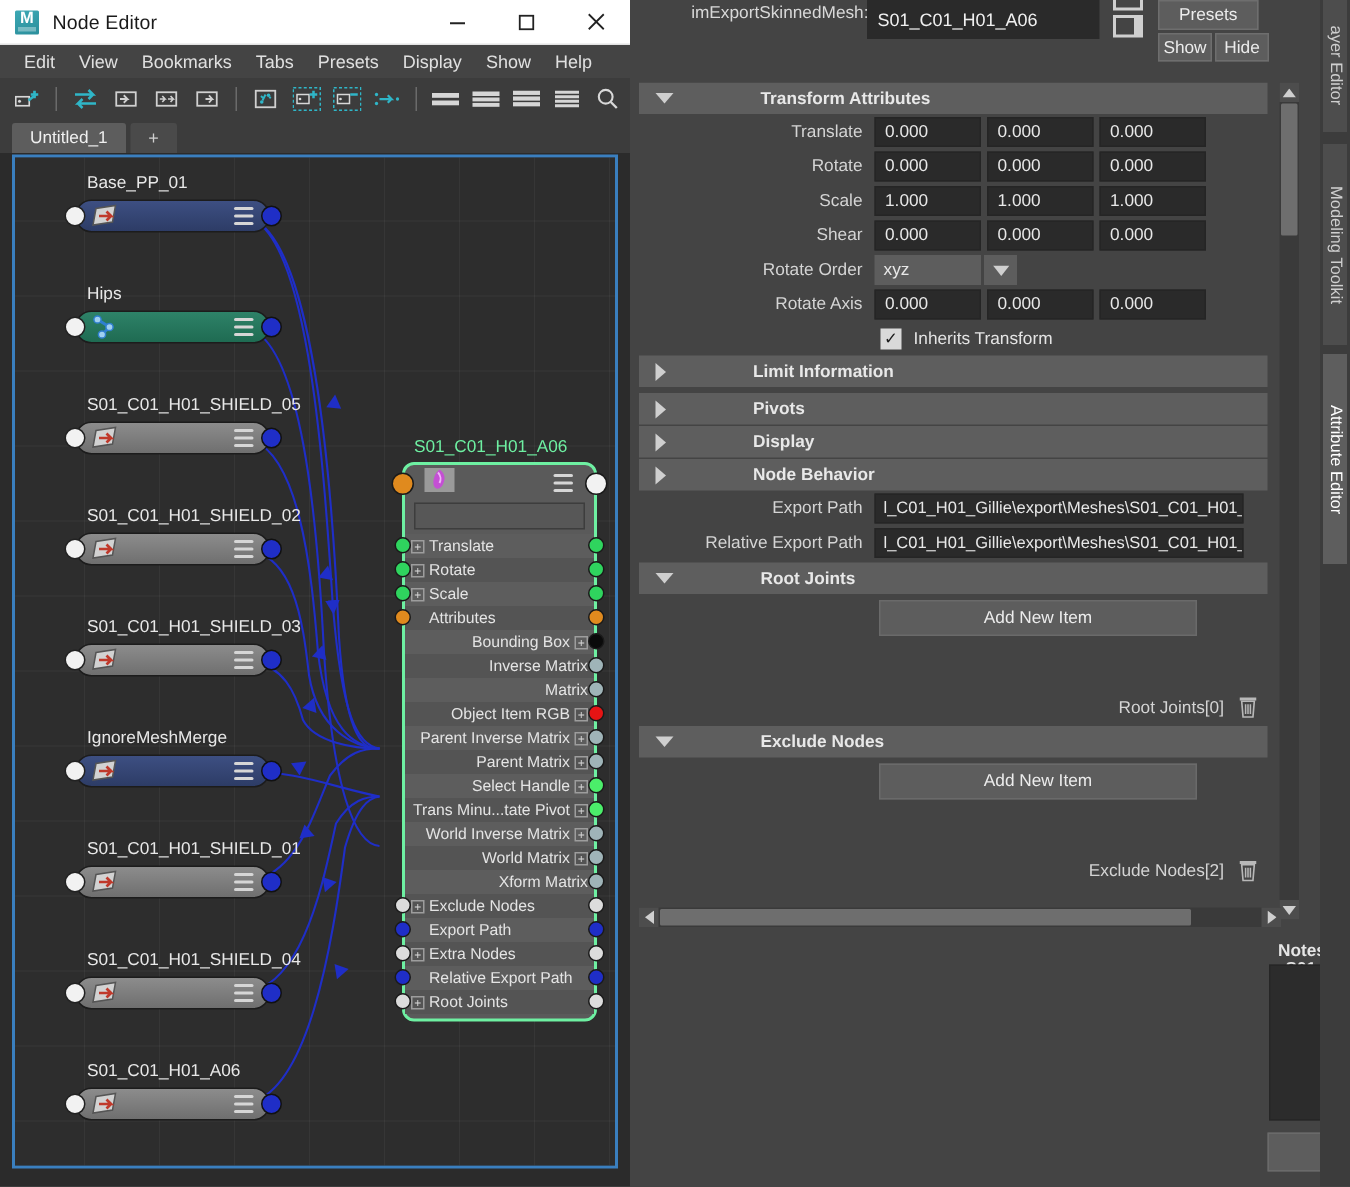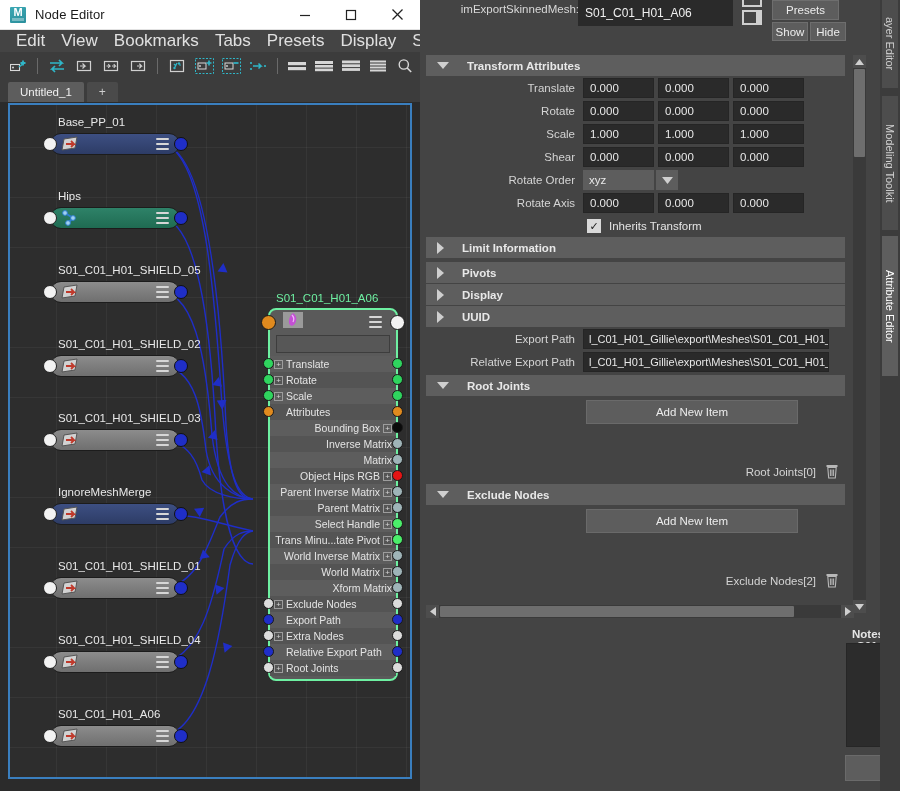--- a/index.html
+++ b/index.html
@@ -42,21 +42,21 @@
   }
   .win-btn svg { display: block; }
 
   
   .menubar {
     position: absolute; left: 0; top: 30px; width: 420px; height: 22px;
     background: #444444; display: flex; align-items: center;
     padding-left: 8px; gap: 0px;
   }
   .menu-item {
-    font-size: 17px; color: #e0e0e0; padding: 2px 8px; line-height: 14px;
+    font-size: 12px; color: #e0e0e0; padding: 2px 8px; line-height: 14px;
   }
 
   
   .toolbar {
     position: absolute; left: 0; top: 52px; width: 420px; height: 28px;
     background: #3c3c3c; display: flex; align-items: center; padding-left: 6px;
     gap: 3px;
   }
   .tb-icon {
     width: 24px; height: 22px; display: flex; align-items: center;
@@ -216,21 +216,21 @@
   }
 
   #ae-scroll {
     position: absolute; left: 6px; top: 55px; width: 434px; height: 558px;
     background: #444444; overflow: hidden;
   }
   #ae-content { position: absolute; left: 0; top: 0; width: 419px; }
 
   .section-hdr {
     height: 21px; background: #5e5e5e; display: flex; align-items: center;
-    margin-bottom: 1px; padding-left: 6px;
+    margin-bottom: 1px; padding-left: 6px; gap: 40px;
   }
   .tri {
     width: 0; height: 0; margin-right: 18px; margin-left: 5px;
   }
   .tri.down { border-left: 6px solid transparent; border-right: 6px solid transparent;
               border-top: 7px solid #cfcfcf; }
   .tri.right{ border-top: 6px solid transparent; border-bottom: 6px solid transparent;
               border-left: 7px solid #cfcfcf; }
   .section-title { font-size: 11.5px; color: #e8e8e8; font-weight: bold; }
 
@@ -753,21 +753,21 @@
         </div>
         <div class="attr-row out-right stripe2">
           <span>Inverse Matrix</span>
           <span class="dot right d-steel"></span>
         </div>
         <div class="attr-row out-right stripe">
           <span>Matrix</span>
           <span class="dot right d-steel"></span>
         </div>
         <div class="attr-row out-right stripe2">
-          <span>Object Hips RGB</span>
+          <span>Object Item RGB</span>
           <span class="plusbox after">+</span>
           <span class="dot right d-red"></span>
         </div>
         <div class="attr-row out-right stripe">
           <span>Parent Inverse Matrix</span>
           <span class="plusbox after">+</span>
           <span class="dot right d-steel"></span>
         </div>
         <div class="attr-row out-right stripe2">
           <span>Parent Matrix</span>
@@ -903,21 +903,21 @@
         <div class="section-hdr" style="margin-top:4px">
           <span class="tri right"></span>
           <span class="section-title">Pivots</span>
         </div>
         <div class="section-hdr">
           <span class="tri right"></span>
           <span class="section-title">Display</span>
         </div>
         <div class="section-hdr">
           <span class="tri right"></span>
-          <span class="section-title">UUID</span>
+          <span class="section-title">Node Behavior</span>
         </div>
 
         <div class="attr-line">
           <span class="attr-label">Export Path</span>
           <span class="path-field">l_C01_H01_Gillie\export\Meshes\S01_C01_H01_A06.fbx</span>
         </div>
         <div class="attr-line">
           <span class="attr-label">Relative Export Path</span>
           <span class="path-field">l_C01_H01_Gillie\export\Meshes\S01_C01_H01_A06.fbx</span>
         </div>

